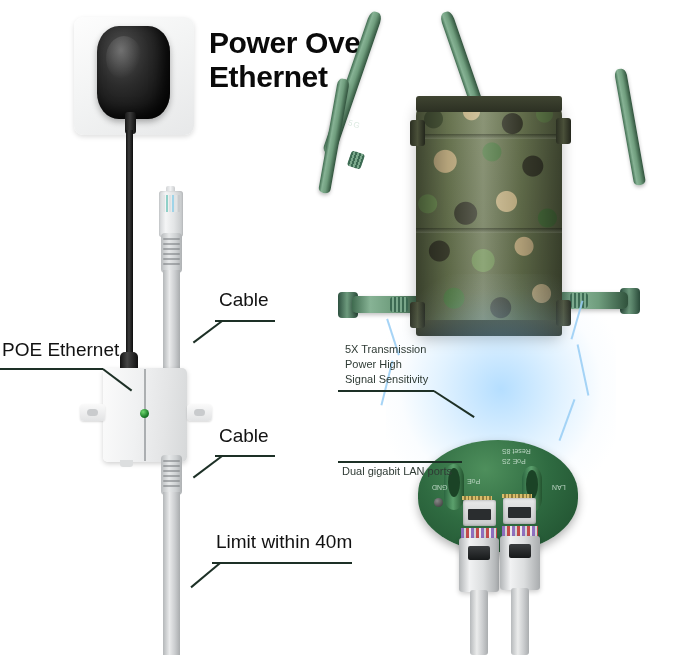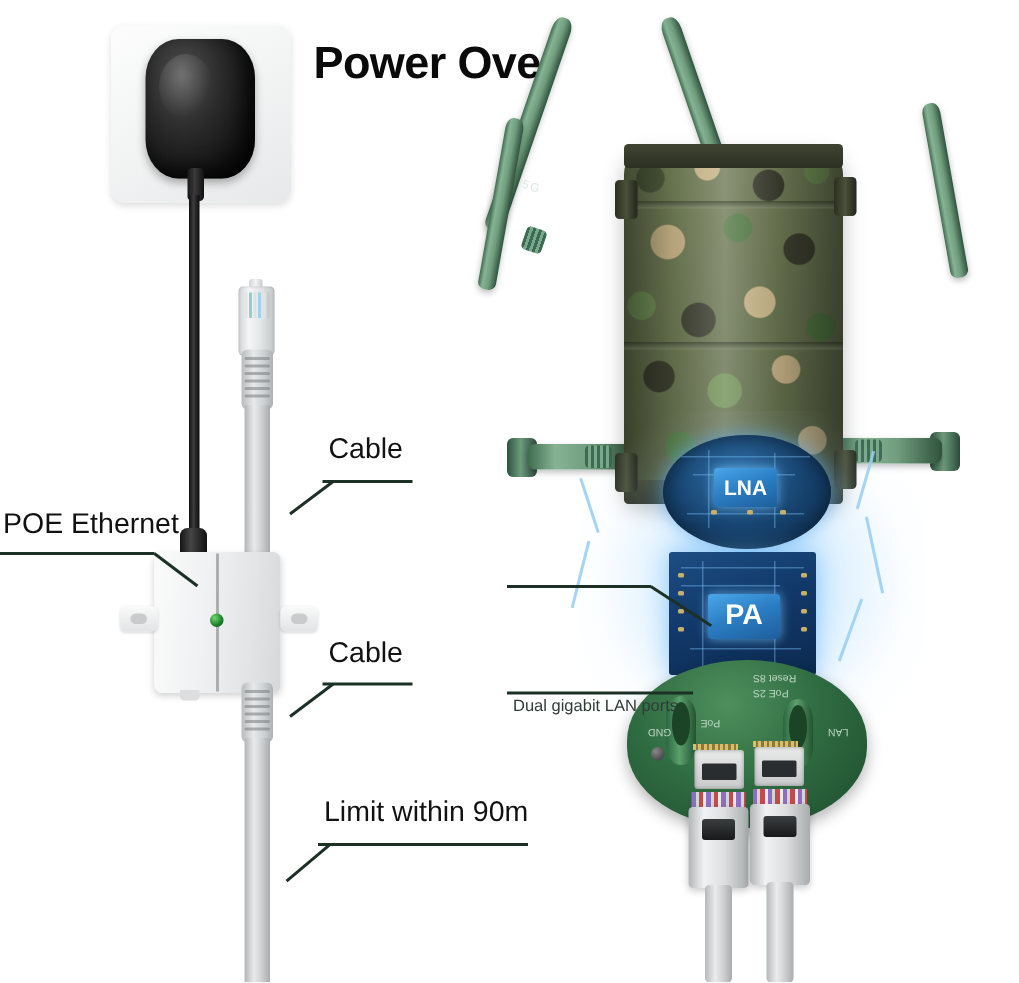--- a/index.html
+++ b/index.html
@@ -172,20 +172,21 @@
 
   .rtxt{font-size:11px;color:#2f3b35;line-height:1.35;white-space:pre-line;}
 </style>
 </head>
 <body>
 
 <div id="stage">
 
   <div id="title" class="abs">
     <div>Power Over</div>
+    <div>Ethernet</div>
   </div>
 
   <div id="socket" class="abs"></div>
   <div id="psu" class="abs"></div>
   <div id="psu-hl" class="abs"></div>
   <div id="psu-strain" class="abs"></div>
 
   <div id="blkcord" class="abs"></div>
   <div id="blkplug" class="abs"></div>
   <div id="blkplug2" class="abs"></div>
@@ -235,21 +236,21 @@
   <div class="cl-d" style="left:103px;top:368px;width:36px;transform:rotate(37deg);"></div>
 
   <div class="abs callout-txt" style="left:219px;top:289px;">Cable</div>
   <div class="cl-h" style="left:215px;top:320px;width:60px;"></div>
   <div class="cl-d" style="left:186px;top:320px;width:36px;transform:rotate(-37deg);transform-origin:right center;"></div>
 
   <div class="abs callout-txt" style="left:219px;top:425px;">Cable</div>
   <div class="cl-h" style="left:215px;top:455px;width:60px;"></div>
   <div class="cl-d" style="left:186px;top:455px;width:36px;transform:rotate(-37deg);transform-origin:right center;"></div>
 
-  <div class="abs callout-txt" style="left:216px;top:531px;">Limit within 90m</div>
+  <div class="abs callout-txt" style="left:216px;top:531px;">Limit within 40m</div>
   <div class="cl-h" style="left:212px;top:562px;width:140px;"></div>
   <div class="cl-d" style="left:182px;top:562px;width:38px;transform:rotate(-40deg);transform-origin:right center;"></div>
 
   <div id="router-wrap" class="abs">
 
     <div class="ant" style="left:16px;top:8px;width:13px;height:150px;transform:rotate(19deg);"></div>
     <div class="knurl" style="left:19px;top:152px;width:14px;height:16px;transform:rotate(19deg);"></div>
     <div class="ant-lbl" style="left:18px;top:120px;transform:rotate(19deg);">5G</div>
 
     <div class="ant" style="left:133px;top:8px;width:13px;height:150px;transform:rotate(-19deg);"></div>
@@ -280,48 +281,21 @@
     <div class="mount" style="left:80px;top:302px;"></div>
     <div class="mount" style="left:226px;top:300px;"></div>
 
     <div id="glow"></div>
     <span class="bolt" style="left:246px;top:300px;width:2px;height:40px;transform:rotate(16deg);"></span>
     <span class="bolt" style="left:252px;top:344px;width:2px;height:52px;transform:rotate(-12deg);"></span>
     <span class="bolt" style="left:236px;top:398px;width:2px;height:44px;transform:rotate(20deg);"></span>
     <span class="bolt" style="left:62px;top:318px;width:2px;height:38px;transform:rotate(-18deg);"></span>
     <span class="bolt" style="left:56px;top:360px;width:2px;height:46px;transform:rotate(14deg);"></span>
 
-    <div id="lens">
-      <span class="trace" style="left:12px;top:14px;width:86px;height:1px;"></span>
-      <span class="trace" style="left:20px;top:26px;width:68px;height:1px;"></span>
-      <span class="trace" style="left:16px;top:52px;width:78px;height:1px;"></span>
-      <span class="trace" style="left:30px;top:10px;width:1px;height:52px;"></span>
-      <span class="trace" style="left:74px;top:12px;width:1px;height:50px;"></span>
-      <div class="chip" style="left:34px;top:22px;width:42px;height:26px;font-size:14px;">LNA</div>
-      <span class="lead" style="left:32px;top:50px;"></span>
-      <span class="lead" style="left:56px;top:50px;"></span>
-      <span class="lead" style="left:78px;top:50px;"></span>
-    </div>
-
-    <div id="pcb">
-      <span class="trace" style="left:8px;top:10px;width:82px;height:1px;"></span>
-      <span class="trace" style="left:8px;top:22px;width:66px;height:1px;"></span>
-      <span class="trace" style="left:14px;top:64px;width:74px;height:1px;"></span>
-      <span class="trace" style="left:22px;top:6px;width:1px;height:70px;"></span>
-      <span class="trace" style="left:70px;top:6px;width:1px;height:70px;"></span>
-      <div class="chip" style="left:26px;top:28px;width:48px;height:30px;font-size:19px;">PA</div>
-      <span class="lead" style="left:6px;top:14px;"></span>
-      <span class="lead" style="left:6px;top:26px;"></span>
-      <span class="lead" style="left:6px;top:38px;"></span>
-      <span class="lead" style="left:6px;top:50px;"></span>
-      <span class="lead" style="left:88px;top:14px;"></span>
-      <span class="lead" style="left:88px;top:26px;"></span>
-      <span class="lead" style="left:88px;top:38px;"></span>
-      <span class="lead" style="left:88px;top:50px;"></span>
-    </div>
+
 
     <div id="disc">
       <div class="post" style="left:26px;top:24px;width:20px;height:46px;">
           <i></i>
         </div>
       <div class="post" style="left:104px;top:26px;width:20px;height:46px;">
           <i></i>
         </div>
       <span class="silk" style="left:14px;top:44px;">GND</span>
       <span class="silk" style="left:49px;top:38px;transform:rotate(180deg);">PoE</span>
@@ -344,20 +318,23 @@
     <div class="wirebundle" style="left:172px;top:526px;"></div>
     <div class="plug" style="left:129px;top:538px;">
         <u></u>
       </div>
     <div class="plug" style="left:170px;top:536px;">
         <u></u>
       </div>
     <div class="pcord" style="left:140px;top:590px;height:65px;"></div>
     <div class="pcord" style="left:181px;top:588px;height:67px;"></div>
 
+    <div class="abs rtxt" style="left:15px;top:342px;">5X Transmission
+Power High
+Signal Sensitivity</div>
     <div class="cl-h" style="left:8px;top:390px;width:96px;"></div>
     <div class="cl-d" style="left:104px;top:390px;width:48px;transform:rotate(33deg);"></div>
 
     <div class="abs rtxt" style="left:12px;top:464px;">Dual gigabit LAN ports</div>
     <div class="cl-h" style="left:8px;top:461px;width:124px;"></div>
   </div>
 
 </div>
 
 </body></html>

